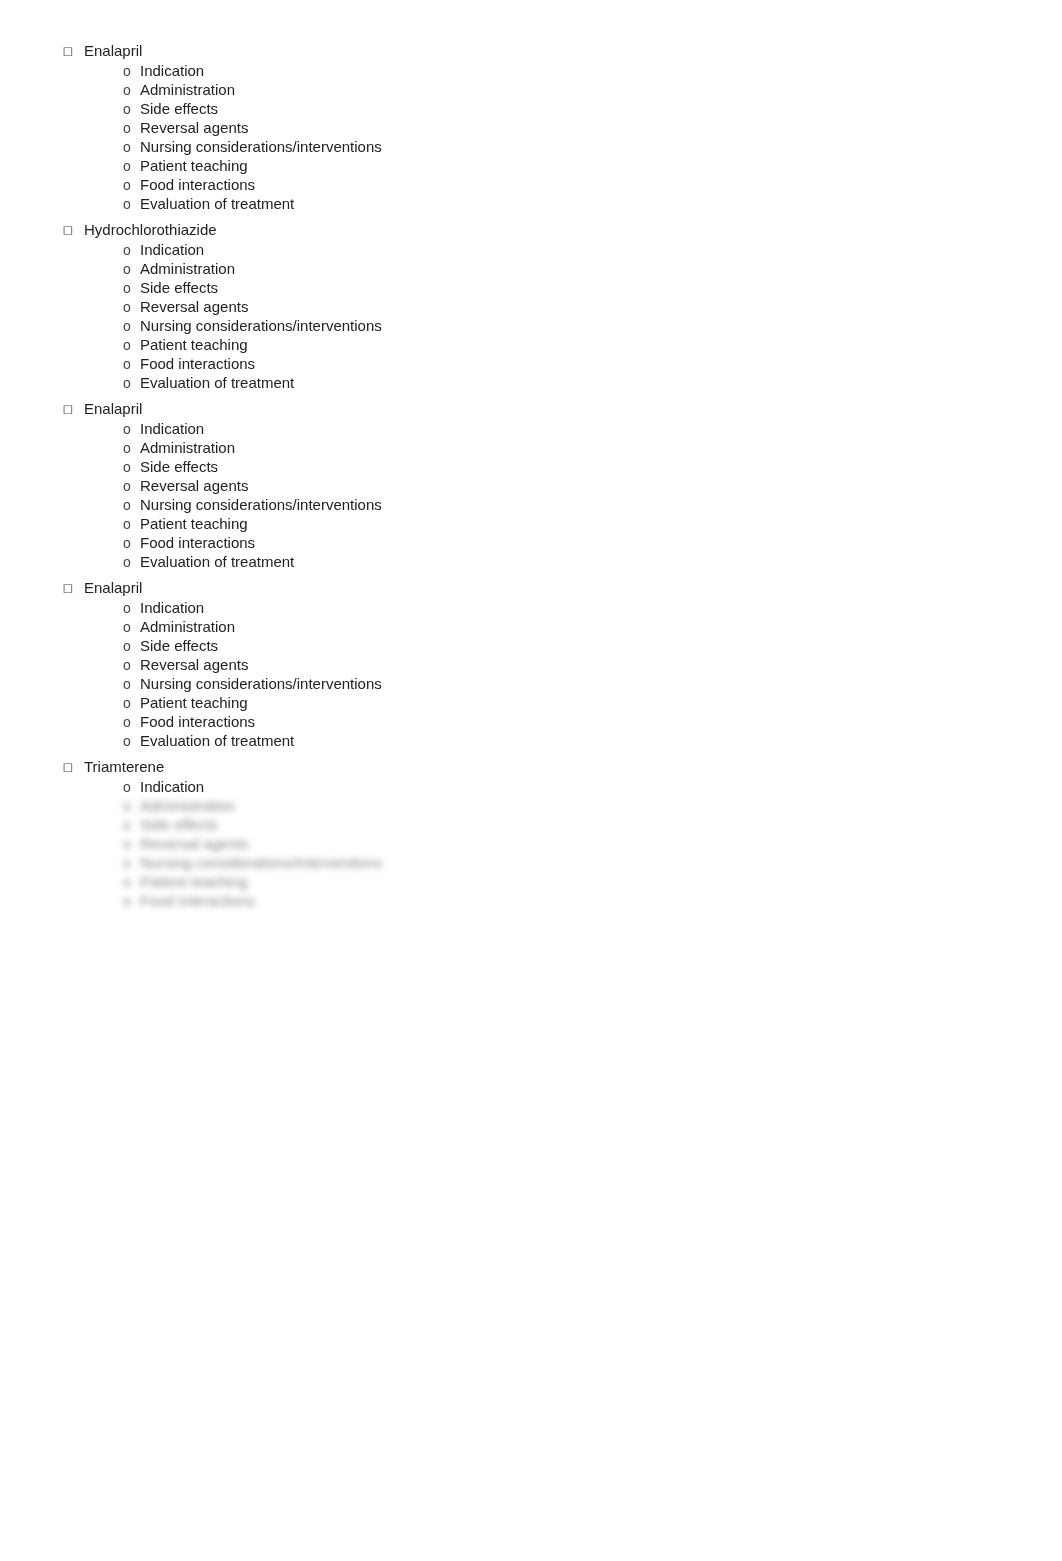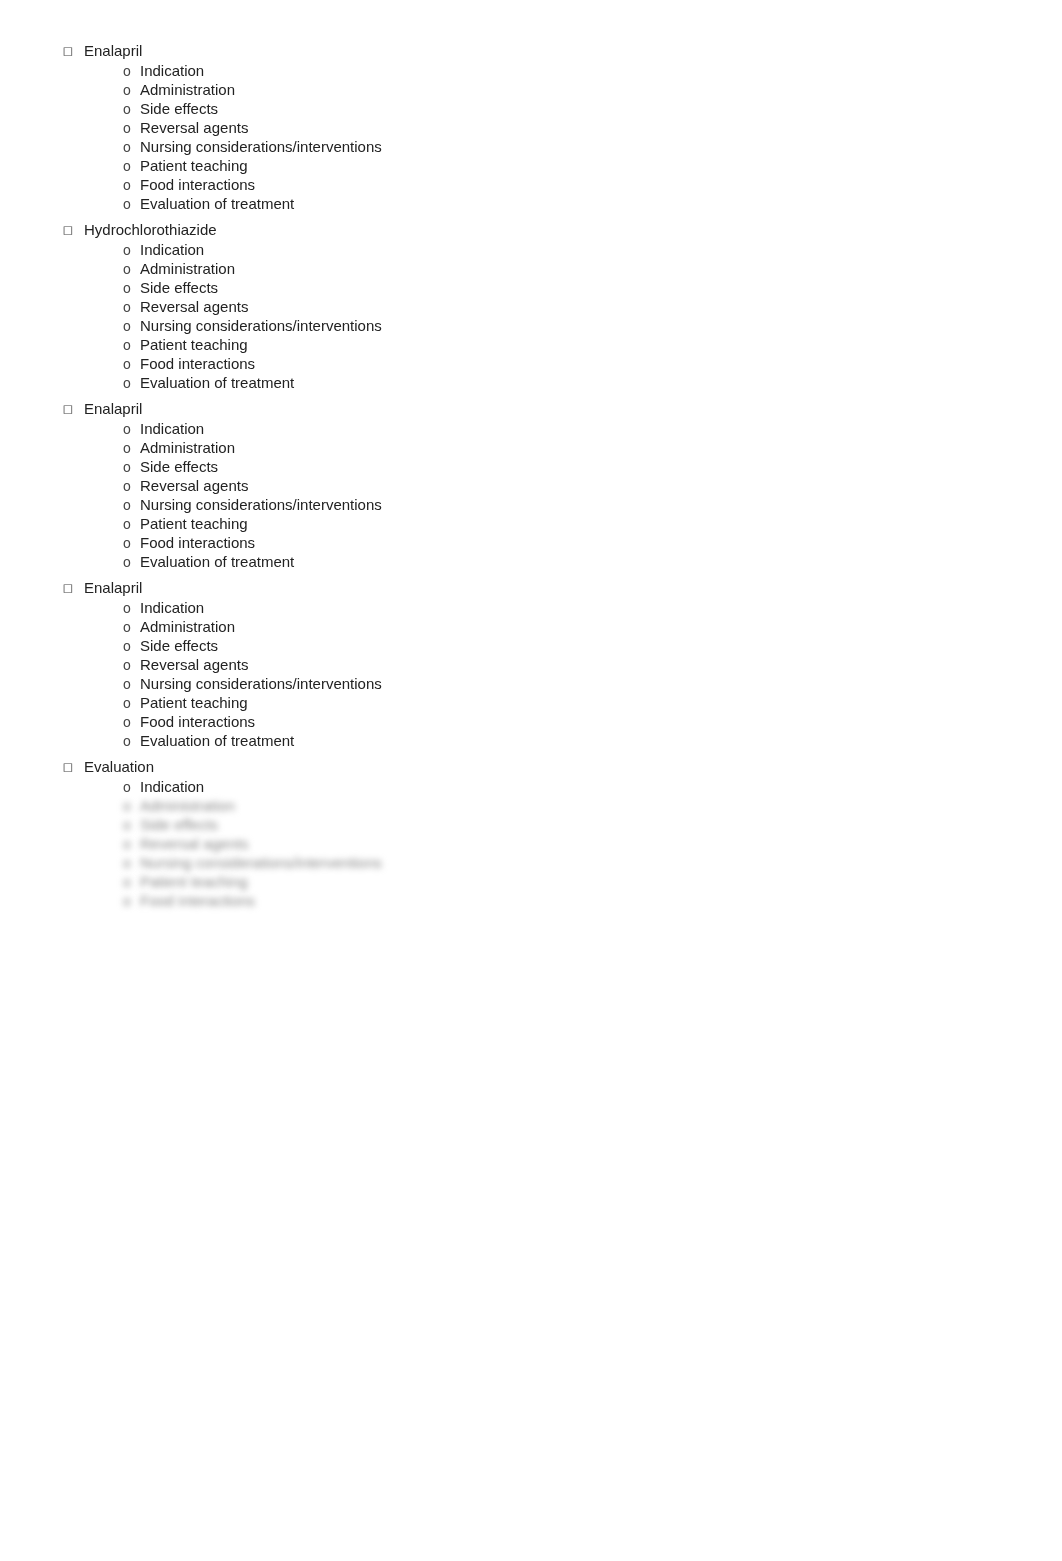--- a/index.html
+++ b/index.html
@@ -234,21 +234,21 @@
         </li>
         <li class="level2-item">
           <span class="level2-bullet">o</span>
           <span>Evaluation of treatment</span>
         </li>
       </ul>
     </li>
     <li class="level1-item">
       <div class="level1-label">
         <span class="level1-bullet">◻</span>
-        <span>Evaluation</span>
+        <span>Triamterene</span>
       </div>
       <ul class="level2-list">
         <li class="level2-item">
           <span class="level2-bullet">o</span>
           <span>Indication</span>
         </li>
         <li class="level2-item">
           <span class="level2-bullet blurred">o</span>
           <span class="blurred">Administration</span>
         </li>

